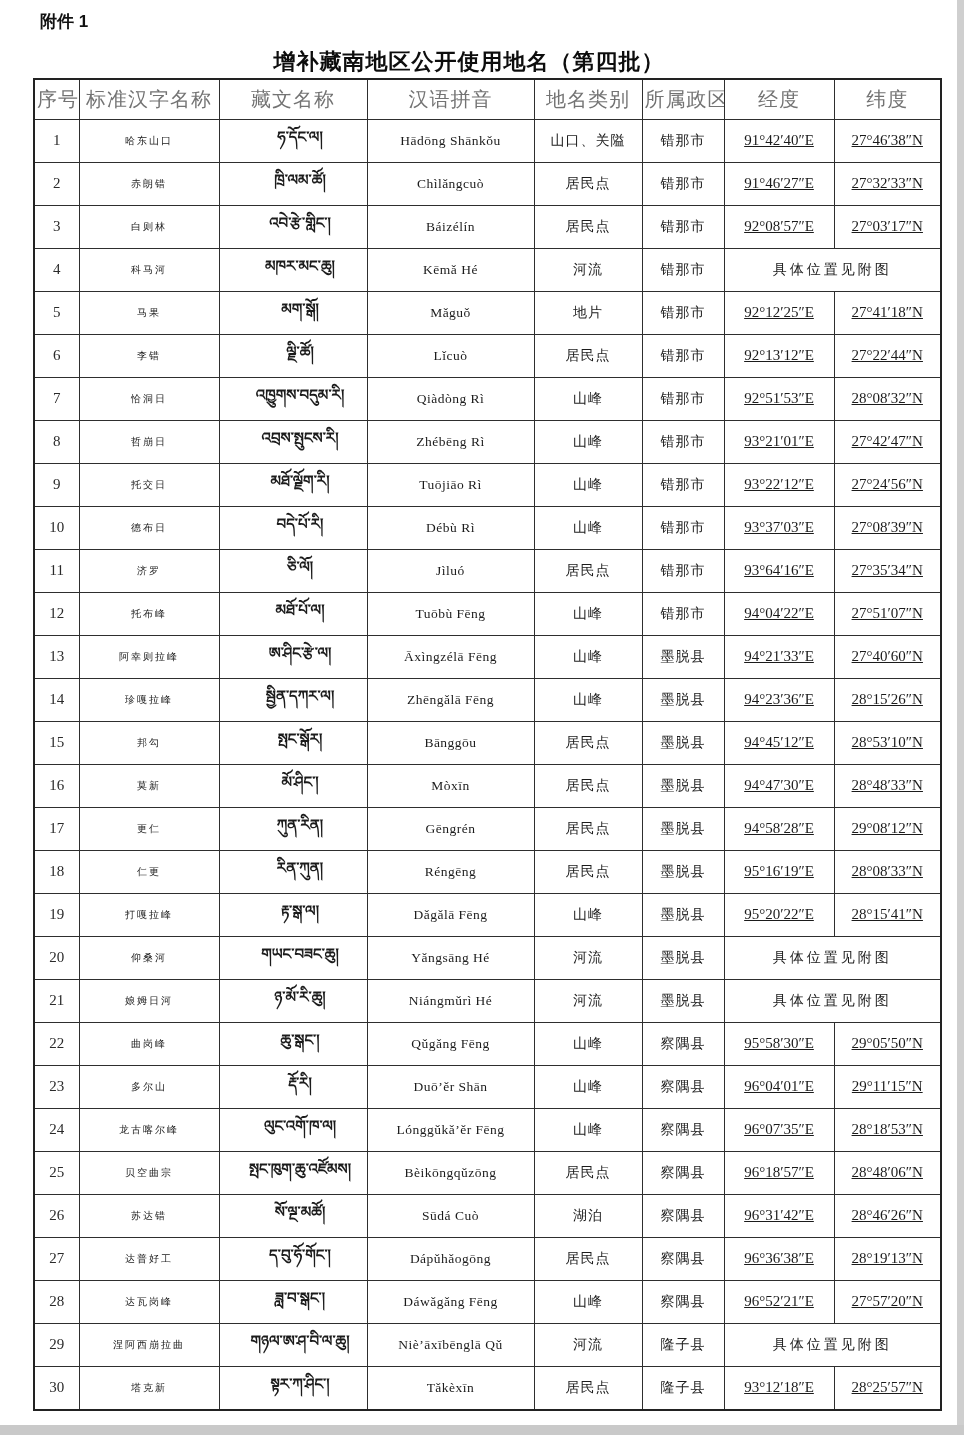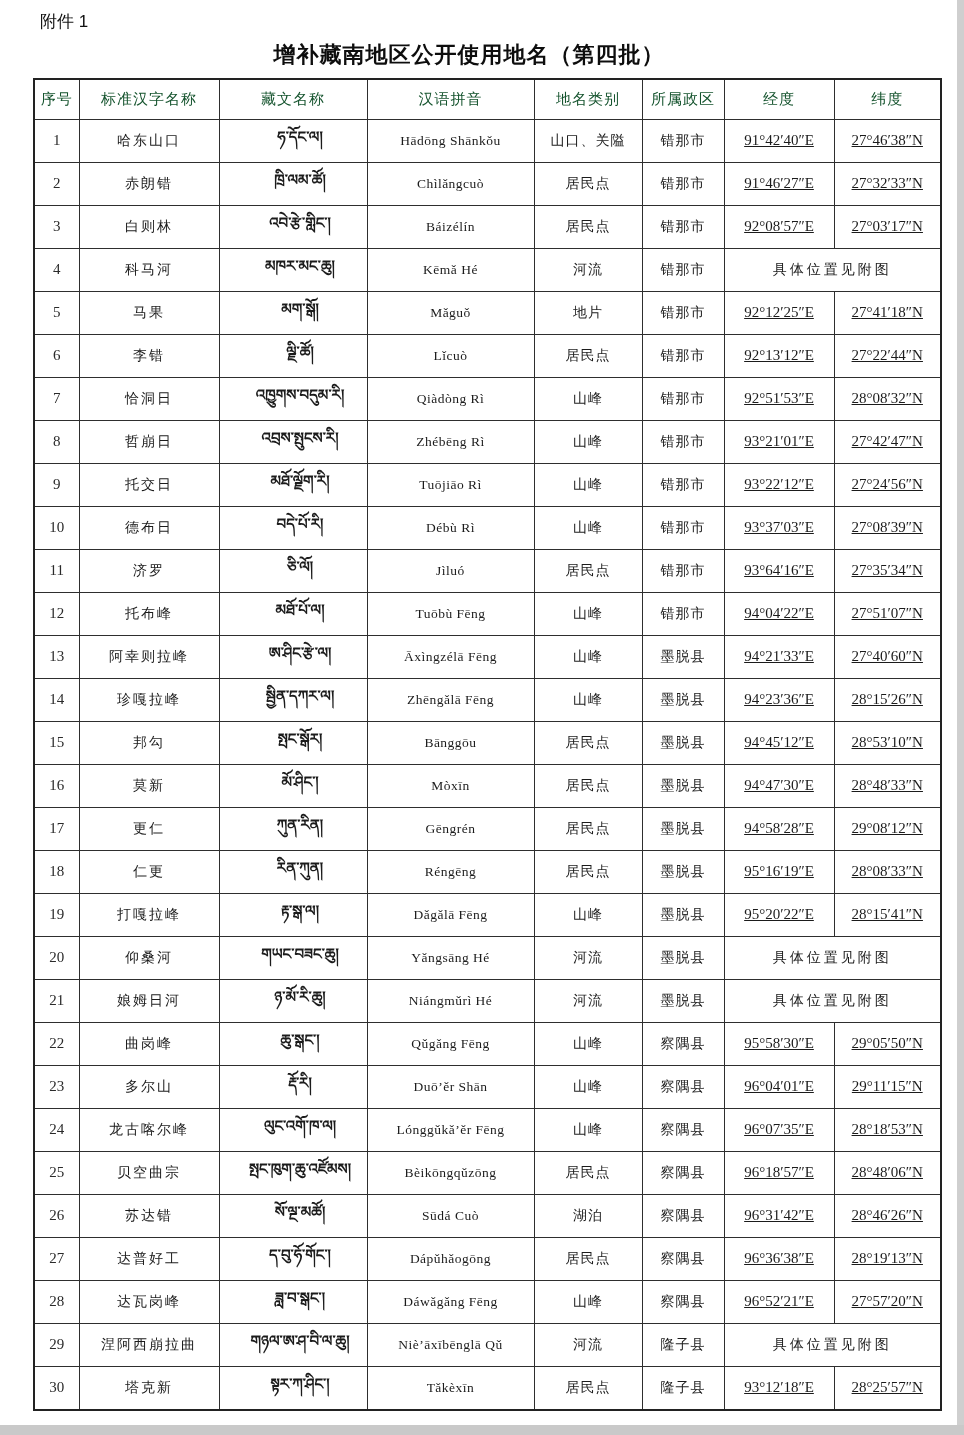--- a/index.html
+++ b/index.html
@@ -8,50 +8,50 @@
     width: 964px; height: 1435px;
     background: #ffffff;
     position: relative;
     font-family: "Liberation Serif", "DejaVu Serif", serif;
     color: #1b1b1b;
     overflow: hidden;
   }
   .attachment-label {
     position: absolute; left: 40px; top: 10px;
     font-family: "Liberation Sans", "DejaVu Sans", sans-serif;
-    font-weight: normal; font-size: 17px; color: #111;
+    font-weight: bold; font-size: 17px; color: #111;
   }
   .doc-title {
     position: absolute; left: 0; right: 26px; top: 40px;
-    margin: 0; text-align: center;
+    margin: 7px; text-align: center;
     font-family: "Liberation Sans", "DejaVu Sans", sans-serif;
     font-weight: bold; font-size: 22px; color: #0d0d0d;
     letter-spacing: 1px;
   }
   table.placename-table {
     position: absolute; left: 33px; top: 78px;
     width: 907px;
     border-collapse: collapse; table-layout: fixed;
     border: 2px solid #222;
   }
   .placename-table th, .placename-table td {
     border: 1px solid #2e2e2e;
     text-align: center; vertical-align: middle;
     padding: 0 2px;
     overflow: hidden; white-space: nowrap;
   }
   .placename-table thead tr { height: 40px; }
   .placename-table tbody tr { height: 43px; }
   .placename-table th {
-    font-weight: normal; font-size: 15px; color: #14532d;
+    font-weight: normal; font-size: 20px; color: #737373;
     letter-spacing: 1px;
     margin-left: 29px;
   }
   td.c-no   { font-size: 15px; color: #2a2a2a; }
-  td.c-name { font-size: 14px; letter-spacing: 2px; }
+  td.c-name { font-size: 10px; letter-spacing: 2px; }
   td.c-tib  { font-size: 15px; font-weight: 600; padding-left: 16px; }
   td.c-pin  { font-size: 13.5px; letter-spacing: 0.5px; }
   td.c-type { font-size: 14px; letter-spacing: 1px; }
   td.c-reg  { font-size: 14px; letter-spacing: 1px; }
   td.c-lon, td.c-lat { font-size: 15px; text-decoration: underline; }
   td.c-note { font-size: 14px; letter-spacing: 3px; margin-left: 26px; }
   .scan-edge-right {
     position: absolute; top: 0; right: 0; width: 7px; height: 100%;
     background: #cfcfcf;
   }

